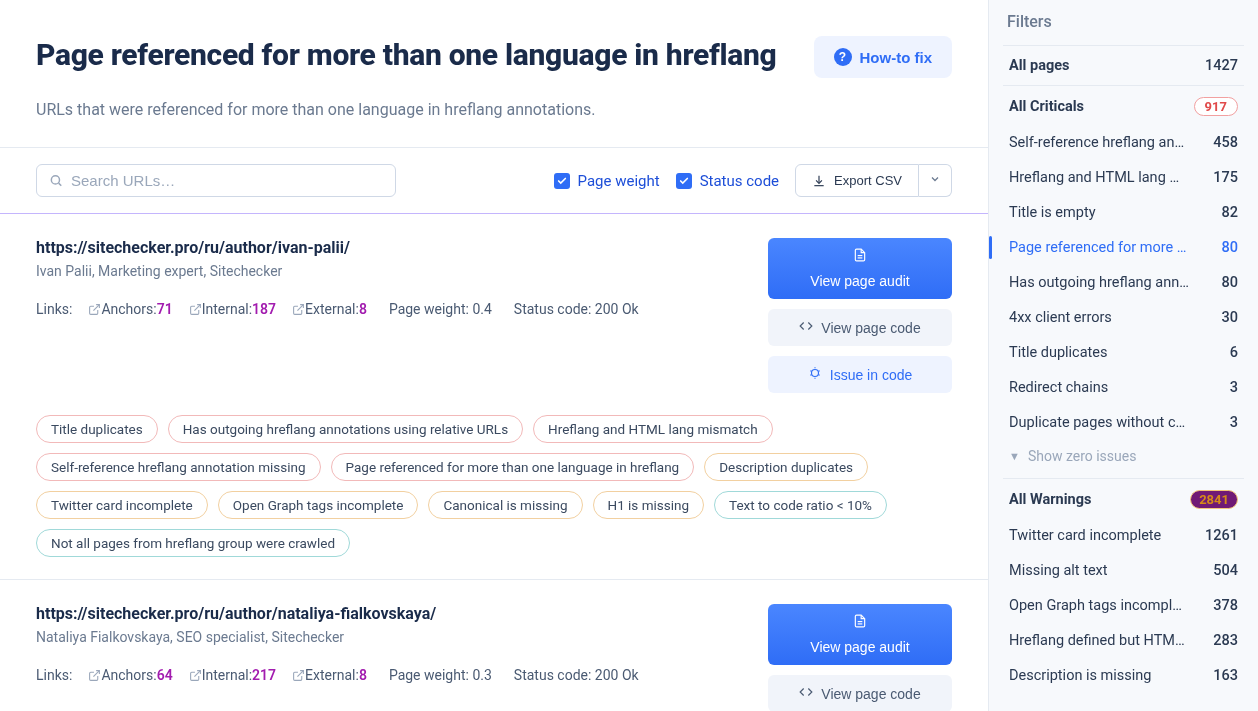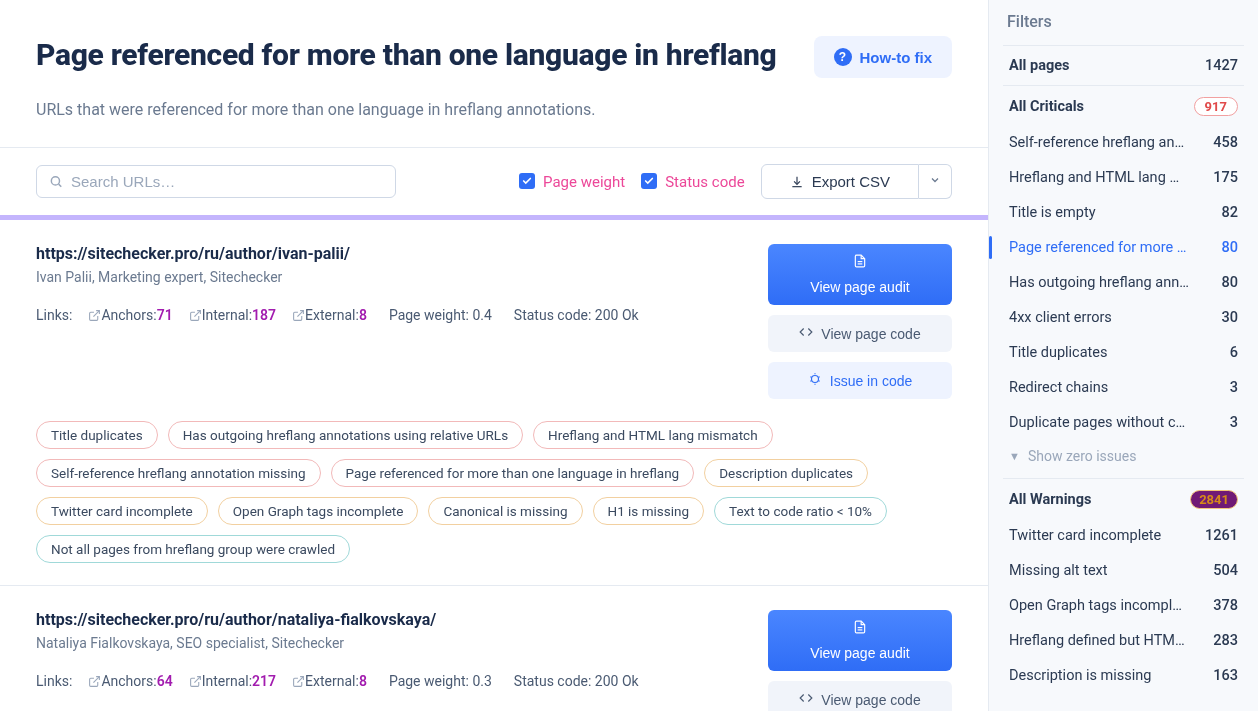--- a/index.html
+++ b/index.html
@@ -33,41 +33,41 @@
 }
 .howto-btn .qicon {
   width: 18px; height: 18px; border-radius: 50%; background: #2f6df6; color: #fff;
   display: inline-flex; align-items: center; justify-content: center; font-size: 12px; font-weight: 700;
 }
 .subtitle { color: #6b7a90; font-size: 16px; margin-top: 22px; margin-bottom: 28px; }
 
 
 .toolbar {
   display: flex; align-items: center; gap: 16px;
-  padding: 16px 36px; border-top: 1px solid #e5eaf1; border-bottom: 5px solid #c4b5fd;
+  padding: 16px 36px; border-top: 1px solid #e5eaf1; border-bottom: 1px solid #c4b5fd;
 }
 .search-wrap {
   display: flex; align-items: center; gap: 8px;
   border: 1px solid #cfd8e6; border-radius: 6px; padding: 7px 12px; width: 360px;
 }
 .search-wrap input { border: none; outline: none; font-size: 15px; color: #374151; width: 100%; background: transparent; }
 .search-wrap input::placeholder { color: #9aa7ba; }
 .search-icon { color: #9aa7ba; }
 .spacer { flex: 1; }
-.chk { display: inline-flex; align-items: flex-start; gap: 8px; font-size: 15px; color: #ec4899; cursor: pointer; }
+.chk { display: inline-flex; align-items: center; gap: 8px; font-size: 15px; color: #1d4ed8; cursor: pointer; }
 .chk .box {
   width: 16px; height: 16px; border-radius: 3px; background: #2f6df6;
   display: inline-flex; align-items: center; justify-content: center;
 }
 .chk .box svg { stroke: #fff; }
 .export-group { display: inline-flex; }
 .export-btn {
   display: inline-flex; align-items: center; gap: 8px;
   border: 1px solid #cfd8e6; background: #fff; color: #2b3a52;
-  padding: 8px 28px; font-size: 15px; font-weight: 500; cursor: pointer;
+  padding: 8px 16px; font-size: 13px; font-weight: 500; cursor: pointer;
   border-radius: 6px 0 0 6px;
 }
 .export-caret {
   border: 1px solid #cfd8e6; border-left: none; background: #fff; color: #6b7a90;
   padding: 8px 10px; cursor: pointer; border-radius: 0 6px 6px 0;
 }
 
 
 .card { padding: 24px 36px 22px; border-bottom: 1px solid #e5eaf1; }
 .card-top { display: flex; justify-content: space-between; gap: 24px; }

